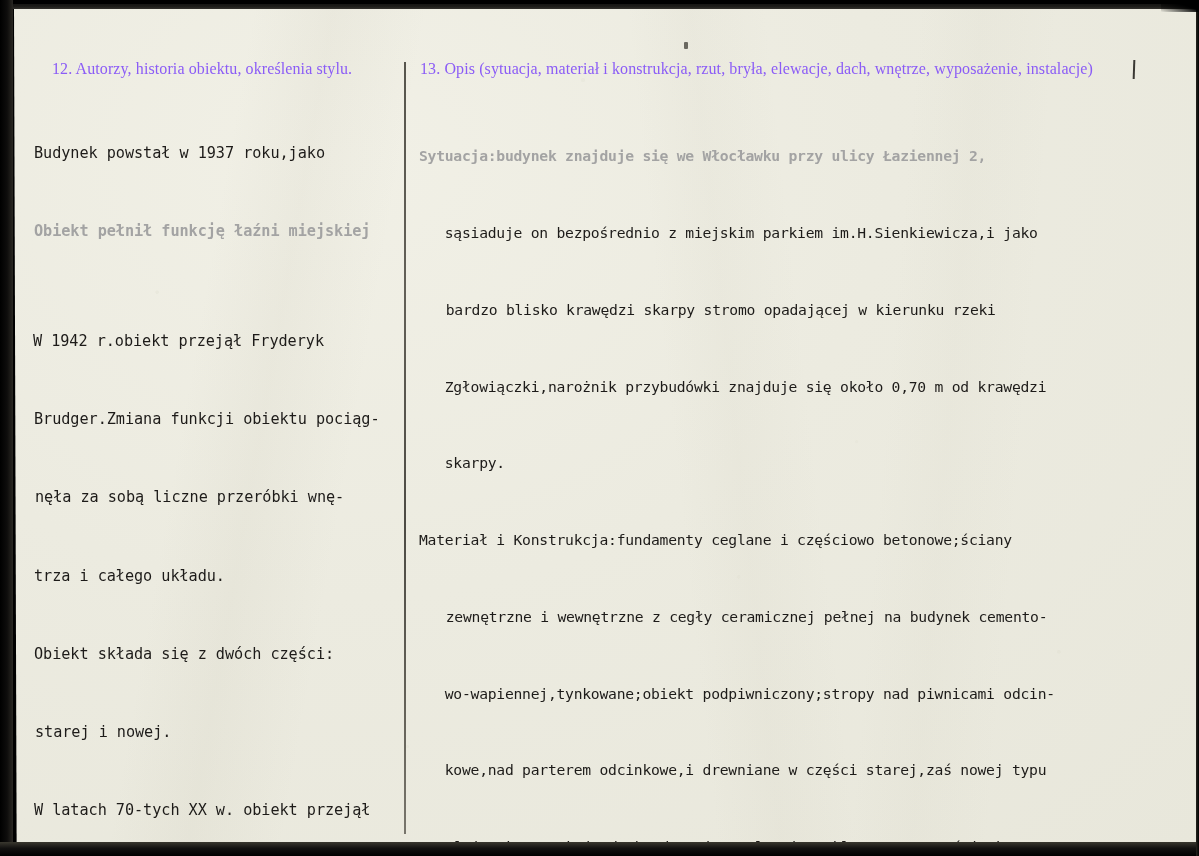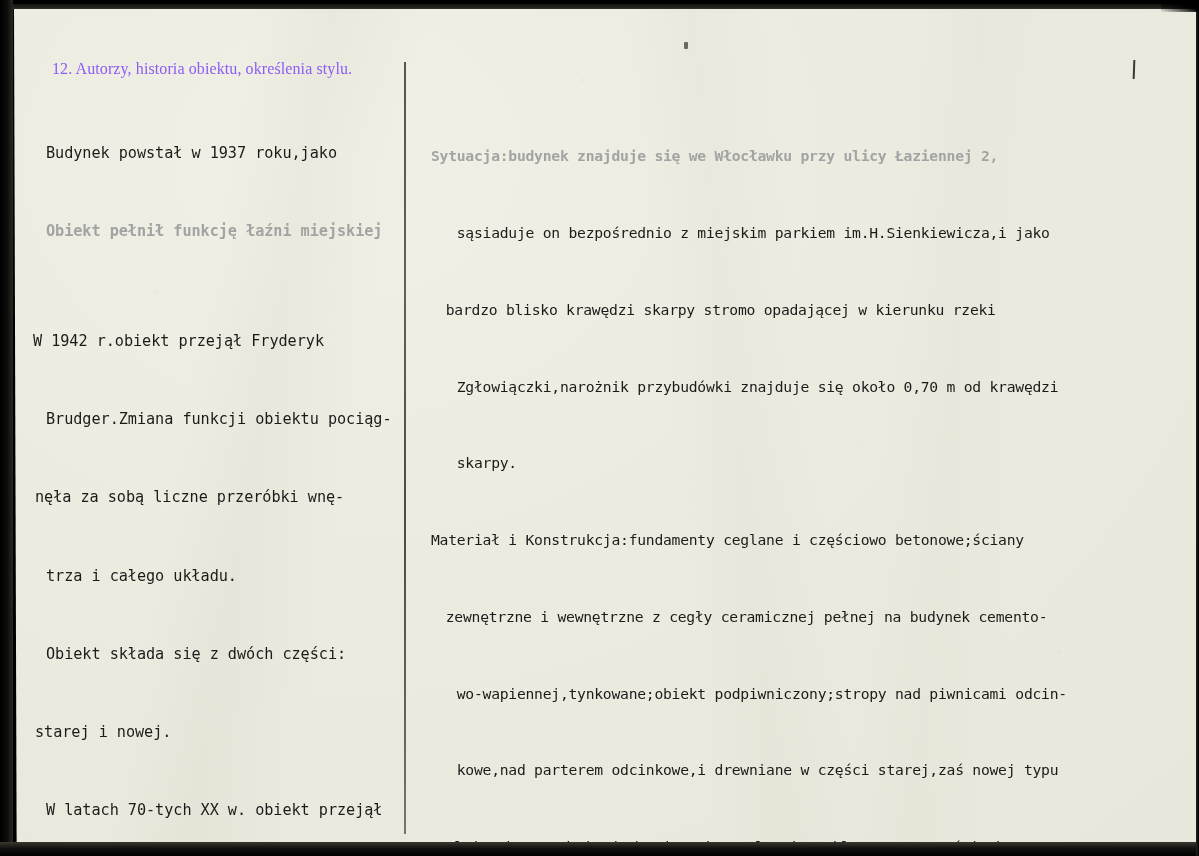--- a/index.html
+++ b/index.html
@@ -121,36 +121,37 @@
     font-size: 14.7px;
     line-height: 25.6px;
     letter-spacing: -0.25px;
   }
   .typed .ln { display: block; }
 
   
   .hv { font-weight: bold; color: #a3a3a3; }
 
   
-  .j1 { margin-left: 12px; }
+  .j1 { margin-left: 0px; }
   .j2 { margin-left: 1px; }
   .j3 { margin-left: -1px; margin-top: 31px; }
 </style>
 </head>
 <body>
 
 <div id="page">
 
   <div id="paper">
     <div id="grain"></div>
     <div id="smudge"></div>
   </div>
 
   <div class="form-header" id="hdr-left">12. Autorzy, historia obiektu, określenia stylu.</div>
 
+  <div class="form-header" id="hdr-right">13. Opis (sytuacja, materiał i konstrukcja, rzut, bryła, elewacje, dach, wnętrze, wyposażenie, instalacje)</div>
 
   <div id="hdr-tick"></div>
   <div id="speck"></div>
 
   <div id="divider"></div>
 
   <div class="typed" id="col-left">
     <span class="ln j1">Budynek powstał w 1937 roku,jako</span>
     <span class="ln j1 hv">Obiekt pełnił funkcję łaźni miejskiej</span>
     <span class="ln j3">W 1942 r.obiekt przejął Fryderyk</span>

